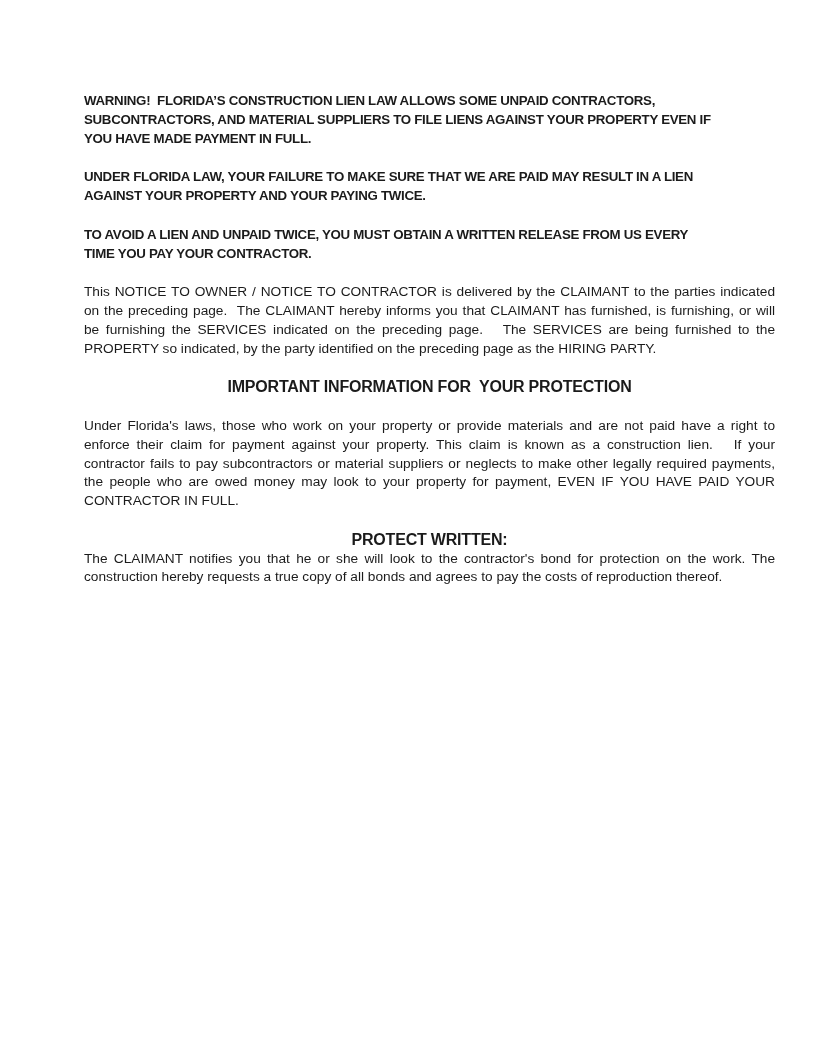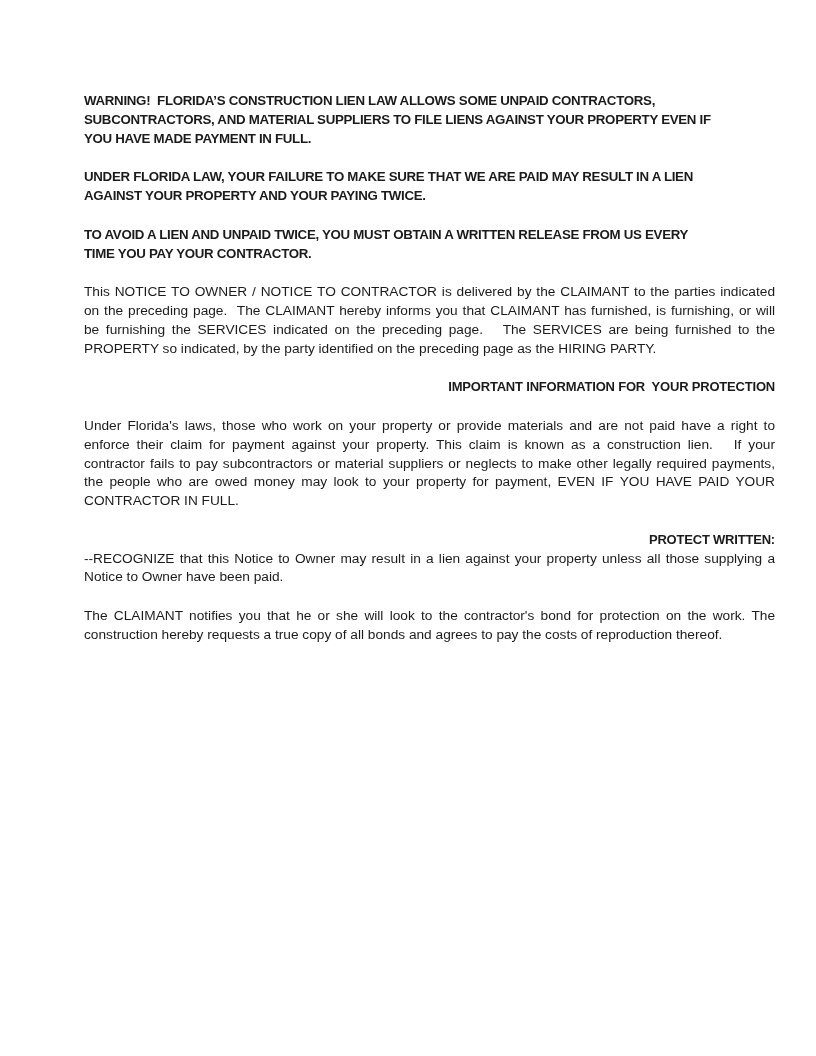--- a/index.html
+++ b/index.html
@@ -27,24 +27,24 @@
     white-space: pre-line;
     text-align: left;
   }
   .bodytext {
     font-size: 13.7px;
     line-height: 18.75px;
     text-align: justify;
   }
   .hdr {
     font-weight: 700;
-    font-size: 13px;
+    font-size: 16px;
     line-height: 18.75px;
     letter-spacing: -0.2px;
-    text-align: right;
+    text-align: center;
   }
   .no-gap { margin-bottom: 0 !important; }
   .signature {
     position: absolute;
     right: 41px;
     top: 869px;
     width: 240px;
     font-size: 13.6px;
     color: #222222;
   }
@@ -98,21 +98,20 @@
 AGAINST YOUR PROPERTY AND YOUR PAYING TWICE.</p>
     <p class="warn">TO AVOID A LIEN AND UNPAID TWICE, YOU MUST OBTAIN A WRITTEN RELEASE FROM US EVERY
 TIME YOU PAY YOUR CONTRACTOR.</p>
 
     <p class="bodytext">This NOTICE TO OWNER / NOTICE TO CONTRACTOR is delivered by the CLAIMANT to the parties indicated on the preceding page.&nbsp; The CLAIMANT hereby informs you that CLAIMANT has furnished, is furnishing, or will be furnishing the SERVICES indicated on the preceding page.&nbsp;&nbsp; The SERVICES are being furnished to the PROPERTY so indicated, by the party identified on the preceding page as the HIRING PARTY.</p>
 
     <h2 class="hdr">IMPORTANT INFORMATION FOR&nbsp; YOUR PROTECTION</h2>
     <p class="bodytext">Under Florida's laws, those who work on your property or provide materials and are not paid have a right to enforce their claim for payment against your property. This claim is known as a construction lien.&nbsp;&nbsp; If your contractor fails to pay subcontractors or material suppliers or neglects to make other legally required payments, the people who are owed money may look to your property for payment, EVEN IF YOU HAVE PAID YOUR CONTRACTOR IN FULL.</p>
 
     <h2 class="hdr no-gap">PROTECT WRITTEN:</h2>
-    <p class="bodytext">--RECOGNIZE that this Notice to Owner may result in a lien against your property unless all those supplying a Notice to Owner have been paid.</p>
     <p class="bodytext">The CLAIMANT notifies you that he or she will look to the contractor's bond for protection on the work. The construction hereby requests a true copy of all bonds and agrees to pay the costs of reproduction thereof.</p>
   </div>
 
   <div class="signature">
     <div class="sig-topline"></div>
     <div class="sig-claimant">Claimant</div>
     <div class="sig-row">
       <span class="sig-label">signed by:</span>
       <span class="sig-line"></span>
     </div>

